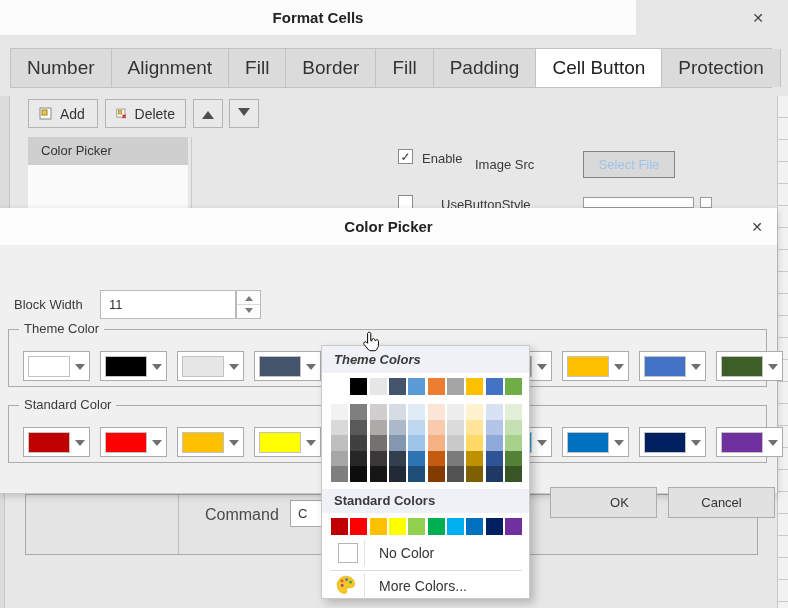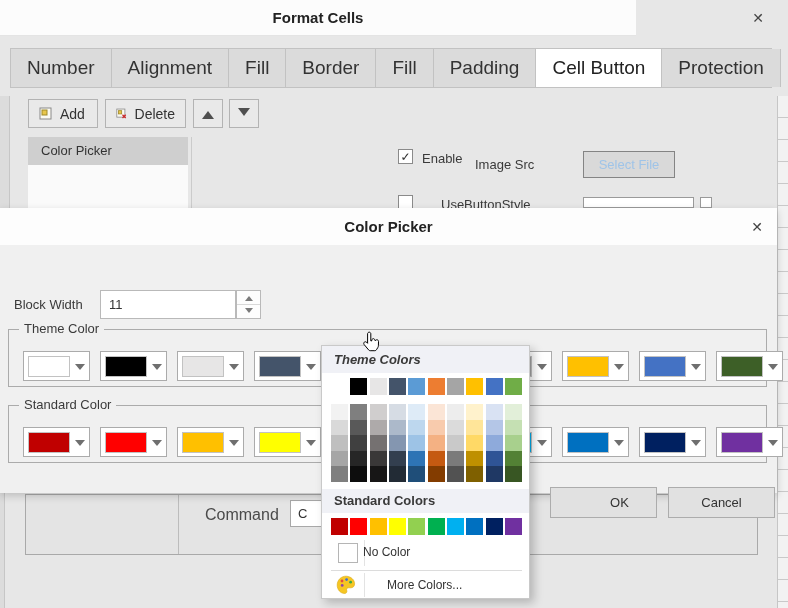--- a/index.html
+++ b/index.html
@@ -60,21 +60,21 @@
          z-index:20;box-shadow:4px 4px 9px rgba(0,0,0,.22);}
   .phead{left:0;width:207px;background:#f0f1f6;font-size:13px;font-weight:bold;color:#3a3a3a;
          padding-left:12px;box-sizing:border-box;}
   .grid10{position:absolute;left:9px;width:191px;display:grid;grid-template-columns:repeat(10,17px);
           justify-content:space-between;}
   .cell{width:17px;height:17px;}
   .vcell{width:17px;height:15.5px;}
   .mrow-line{position:absolute;left:42px;width:1px;background:#e3e3e3;}
   .ncbox{position:absolute;left:16px;width:18px;height:18px;background:#fff;border:1px solid #b5b5b5;}
   .hdiv{position:absolute;left:9px;width:191px;height:1px;background:#dcdcdc;}
-  .mlbl{position:absolute;left:41px;font-size:12px;color:#333;}
+  .mlbl{position:absolute;left:57px;font-size:14px;color:#333;}
 
   .cursor{left:360px;top:327px;width:24px;height:30px;z-index:40;}
 </style>
 </head>
 <body>
 
 <div id="screen">
 
   <div class="abs fc-title">Format Cells</div>
   <div class="abs close-x" style="left:746px;top:6px;">✕</div>
@@ -384,21 +384,21 @@
 
     <div class="abs" style="left:0;top:227px;width:207px;height:26px;">
       <svg style="position:absolute;left:14px;top:2px;" width="20" height="20" viewBox="0 0 20 20">
         <path d="M10.4 1.2c4.6.3 8.2 3.6 8.2 7.6 0 2.6-1.7 4-3.8 4h-2.3c-1.1 0-1.9.8-1.9 1.9 0 .6.3 1 .3 1.6 0 1.2-.9 2.2-2.1 2.2-4.5 0-7.6-3.9-7.6-8.5C1.2 5 5.3.9 10.4 1.2z" fill="#F6C623" stroke="#D9A712" stroke-width="0.6"></path>
         <circle cx="6" cy="6" r="1.4" fill="#E74C3C"></circle>
         <circle cx="10.6" cy="4.6" r="1.4" fill="#3D6FD8"></circle>
         <circle cx="14.6" cy="7.2" r="1.4" fill="#39A84A"></circle>
         <circle cx="6.2" cy="10.4" r="1.4" fill="#8E44AD"></circle>
       </svg>
       <span class="mrow-line" style="top:0;height:24px;"></span>
-      <span class="mlbl" style="top:5px;margin-left:24px;">More Colors...</span>
+      <span class="mlbl" style="top:5px;">More Colors...</span>
     </div>
   </div>
 
   <svg class="abs cursor" viewBox="0 0 24 24">
     <path d="M9.2 2.2c.9 0 1.6.7 1.6 1.6v7.1l.8.1.3-1.2c.2-.8 1-1.3 1.8-1.1.5.1.9.5 1.1 1l.4 1.1.6-.6c.6-.6 1.6-.6 2.2 0l.1.1c.3.3.4.7.4 1.1l-.1 4.3c0 .6-.2 1.2-.5 1.7l-1.4 2.3c-.4.6-1 1-1.7 1h-4.6c-.6 0-1.2-.3-1.6-.8l-4.5-5.4c-.5-.7-.5-1.7.2-2.3.6-.6 1.6-.6 2.2 0l1.1 1.1V3.8c0-.9.7-1.6 1.6-1.6z" fill="#ffffff" stroke="#000000" stroke-width="1"></path>
   </svg>
 
 </div>
 
 </body></html>

